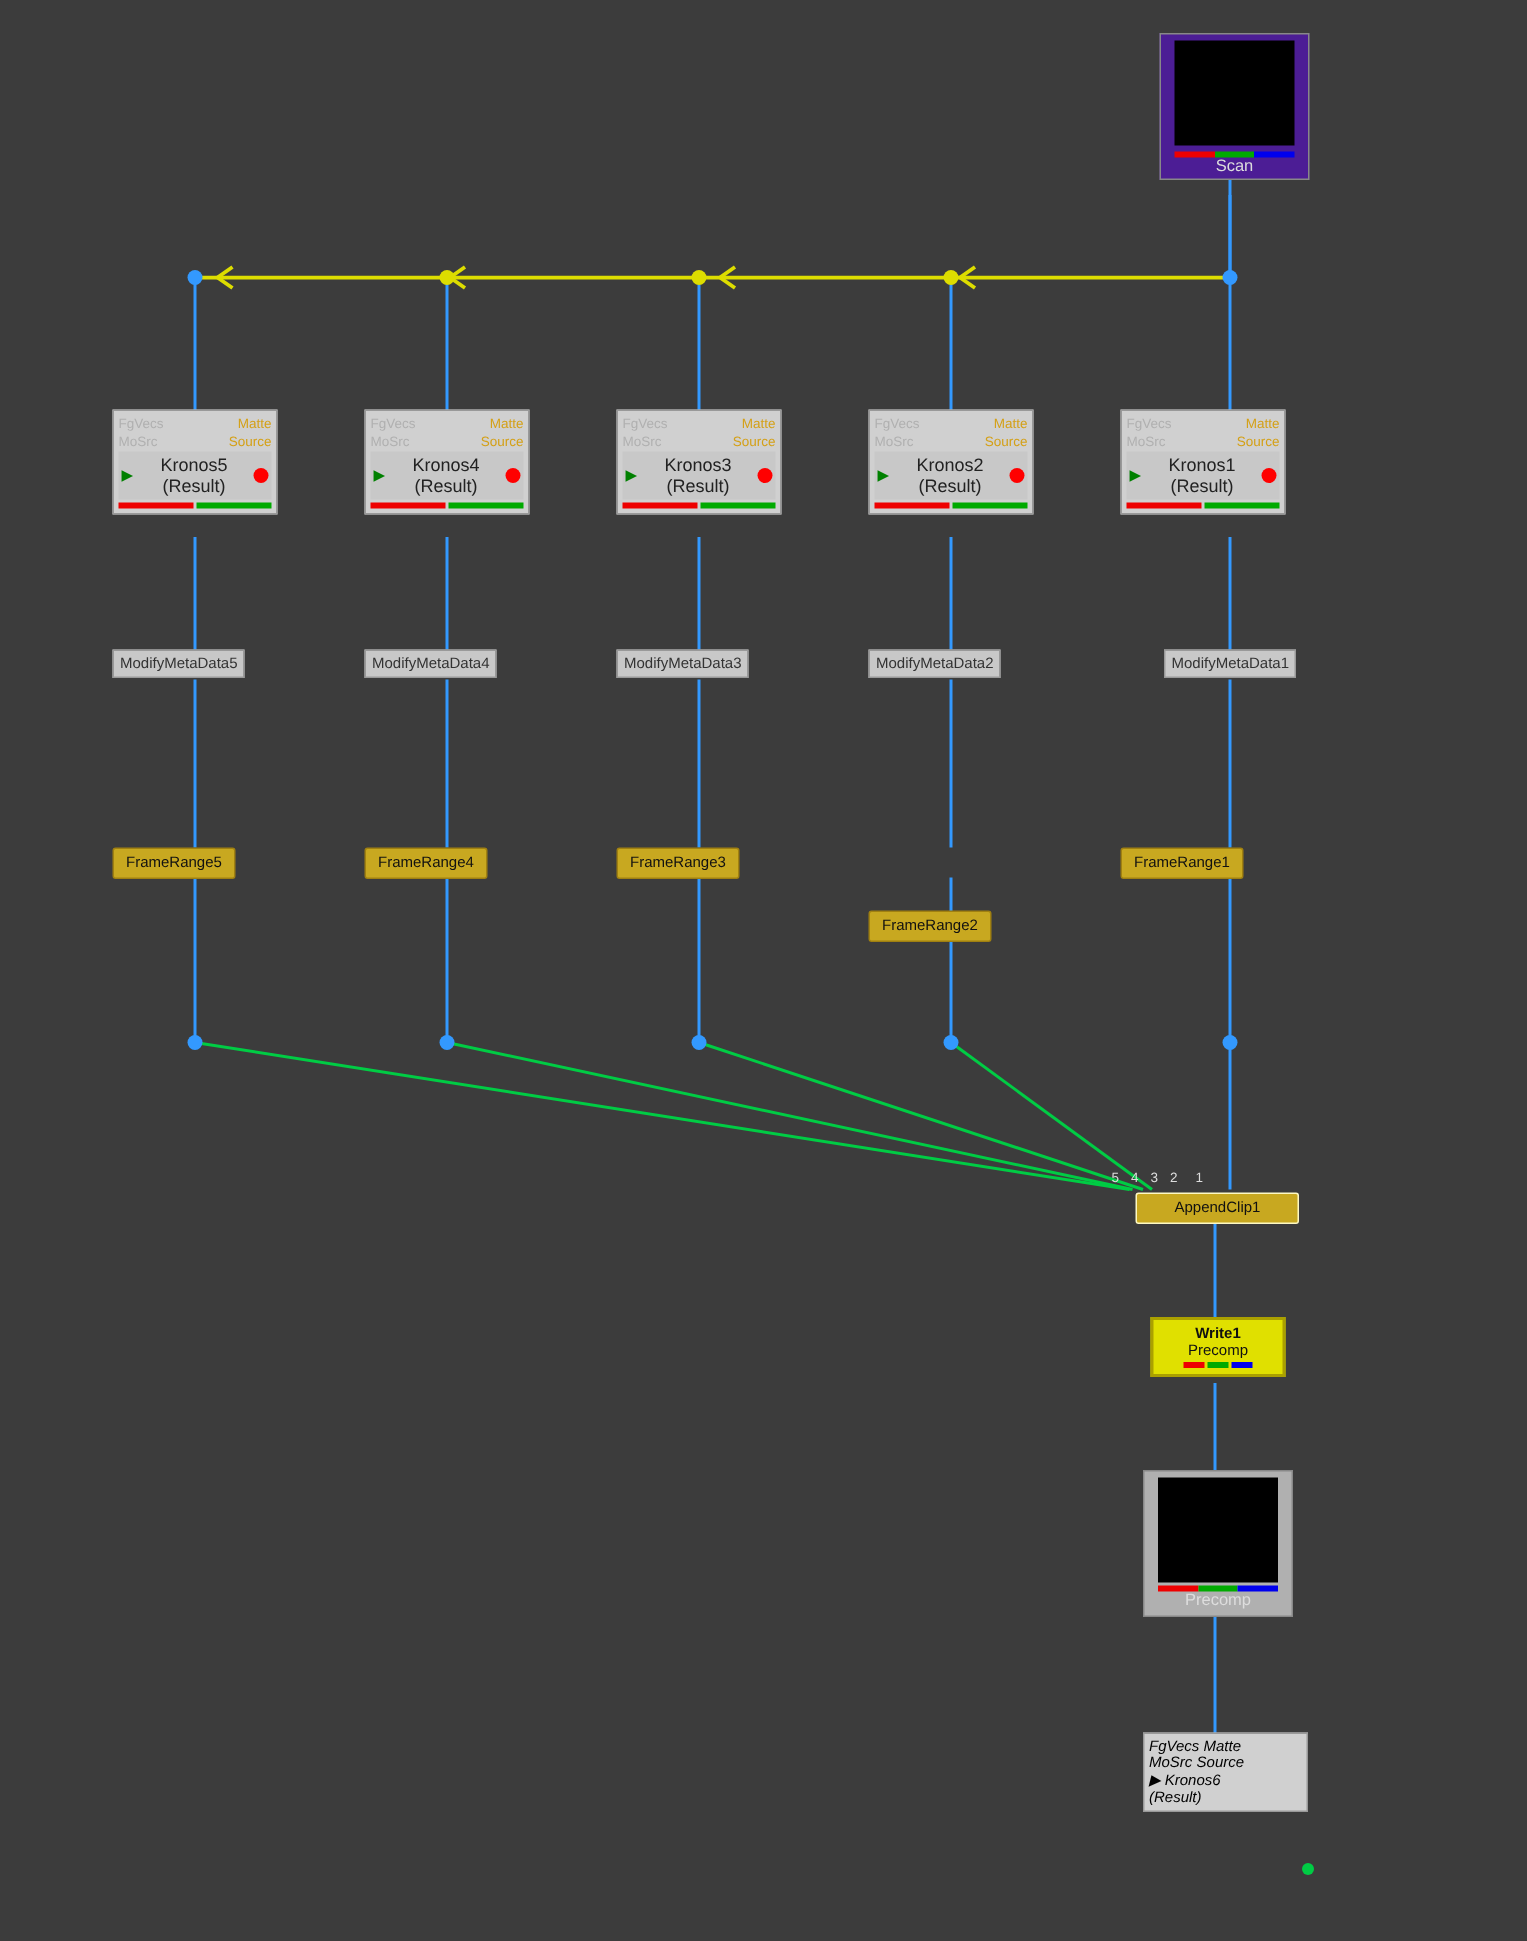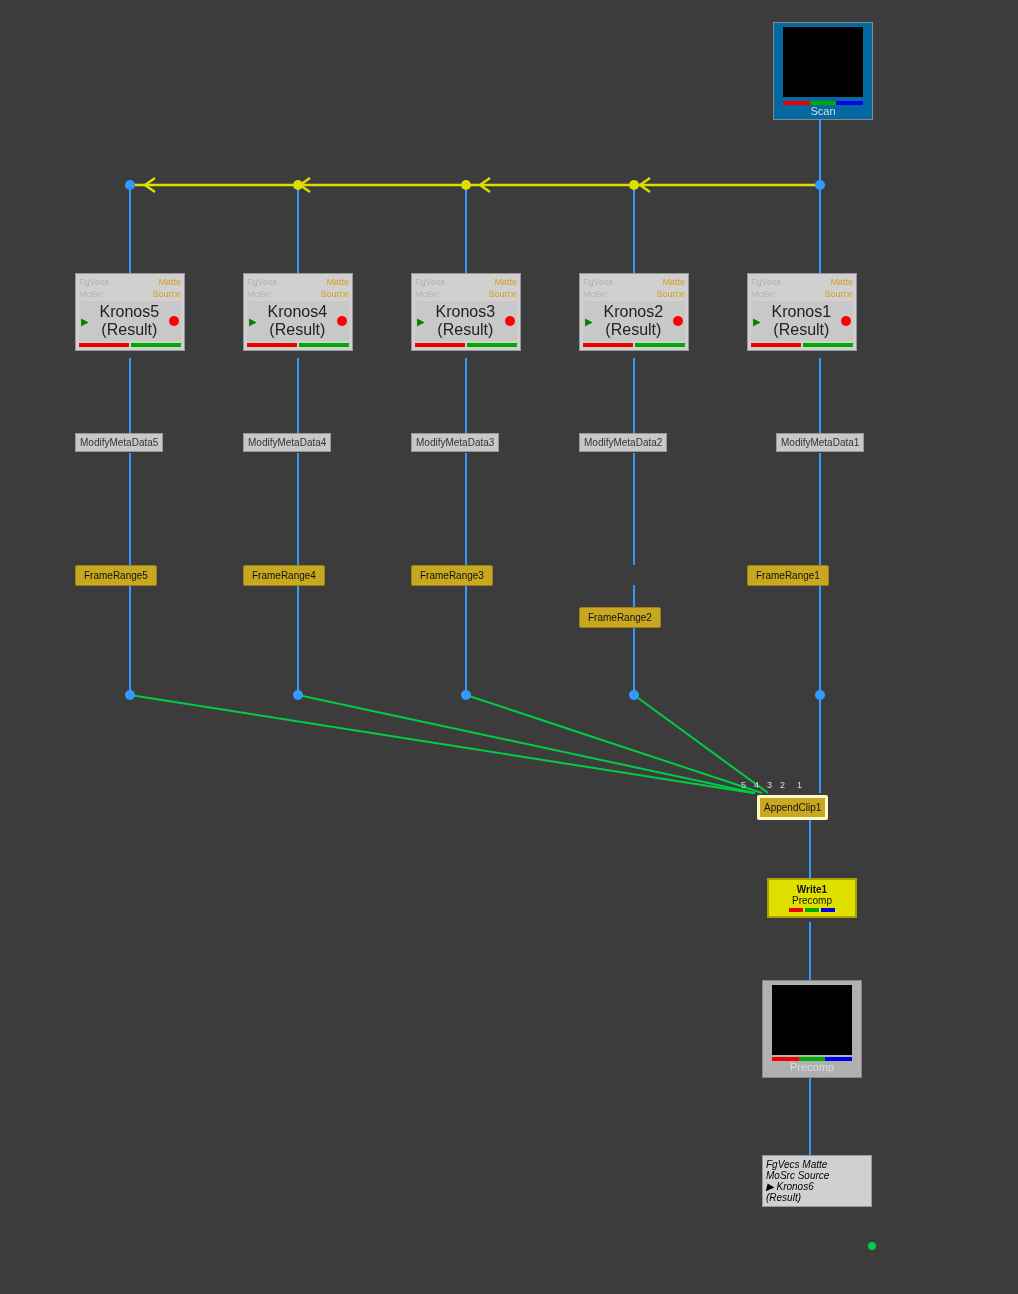--- a/index.html
+++ b/index.html
@@ -16,21 +16,21 @@
       position: absolute;
       top: 0; left: 0;
       width: 100%; height: 100%;
     }
 
     
     .scan-node {
       position: absolute;
       top: 22px; left: 773px;
       width: 100px; height: 98px;
-      background: #0369a1;
+      background: #4c1d95;
       border: 1px solid #888;
       display: flex;
       flex-direction: column;
       align-items: center;
     }
     .scan-node .thumbnail {
       width: 80px; height: 70px;
       background: #000;
       margin: 4px auto 2px;
     }
@@ -91,21 +91,21 @@
       align-items: center;
       background: #c8c8c8;
       padding: 2px;
     }
     .kronos-node .kn-arrow {
       color: green;
       font-size: 10px;
       margin-right: 3px;
     }
     .kronos-node .kn-name {
-      font-size: 16px;
+      font-size: 12px;
       color: #222;
       text-align: center;
       flex: 1;
     }
     .kronos-node .kn-badge {
       width: 10px; height: 10px;
       background: red;
       border-radius: 50%;
       margin-left: 2px;
     }
@@ -136,22 +136,22 @@
       font-size: 10px;
       color: #111;
       white-space: nowrap;
       border-radius: 2px;
     }
 
     
     .appendclip-node {
       position: absolute;
       background: #c8a820;
-      border: 3px solid #fef9c3;
-      padding: 4px 4px;
+      border: 1px solid #fef9c3;
+      padding: 4px 25px;
       font-size: 10px;
       color: #111;
       white-space: nowrap;
       border-radius: 2px;
     }
 
     
     .write-node {
       position: absolute;
       background: #e0e000;

